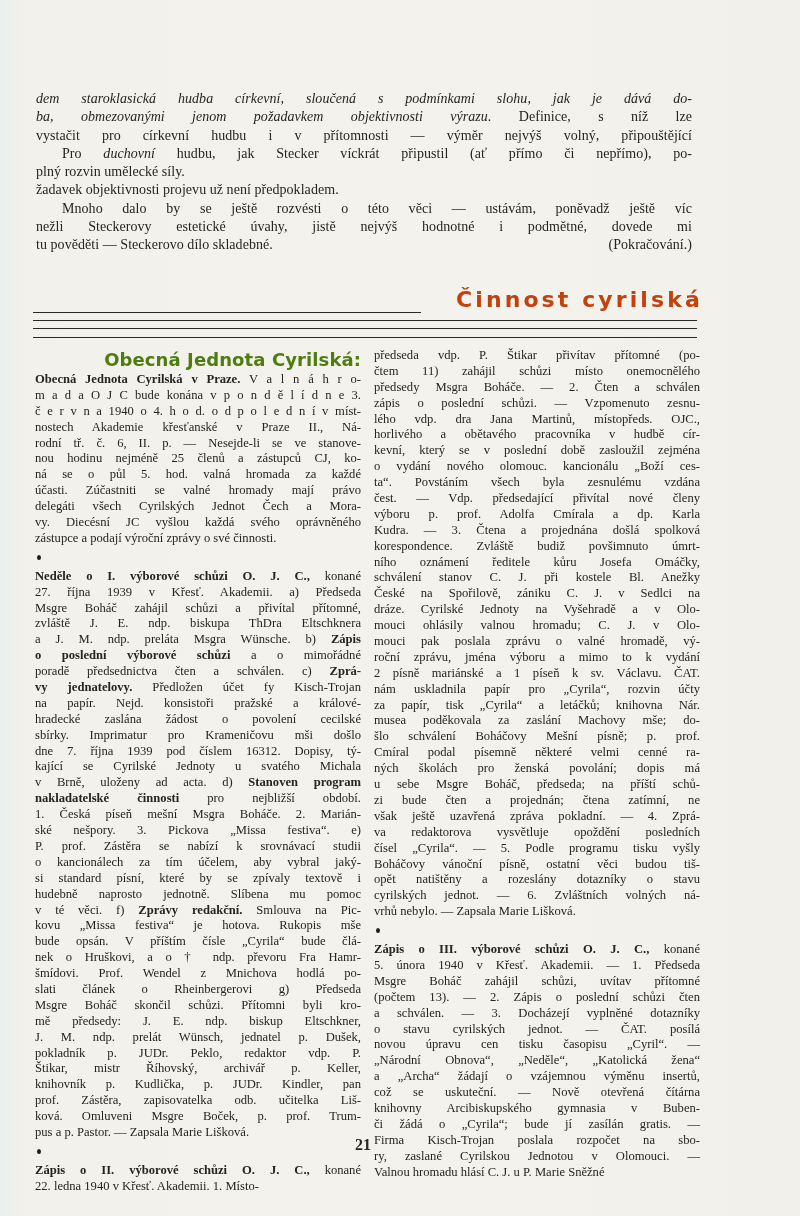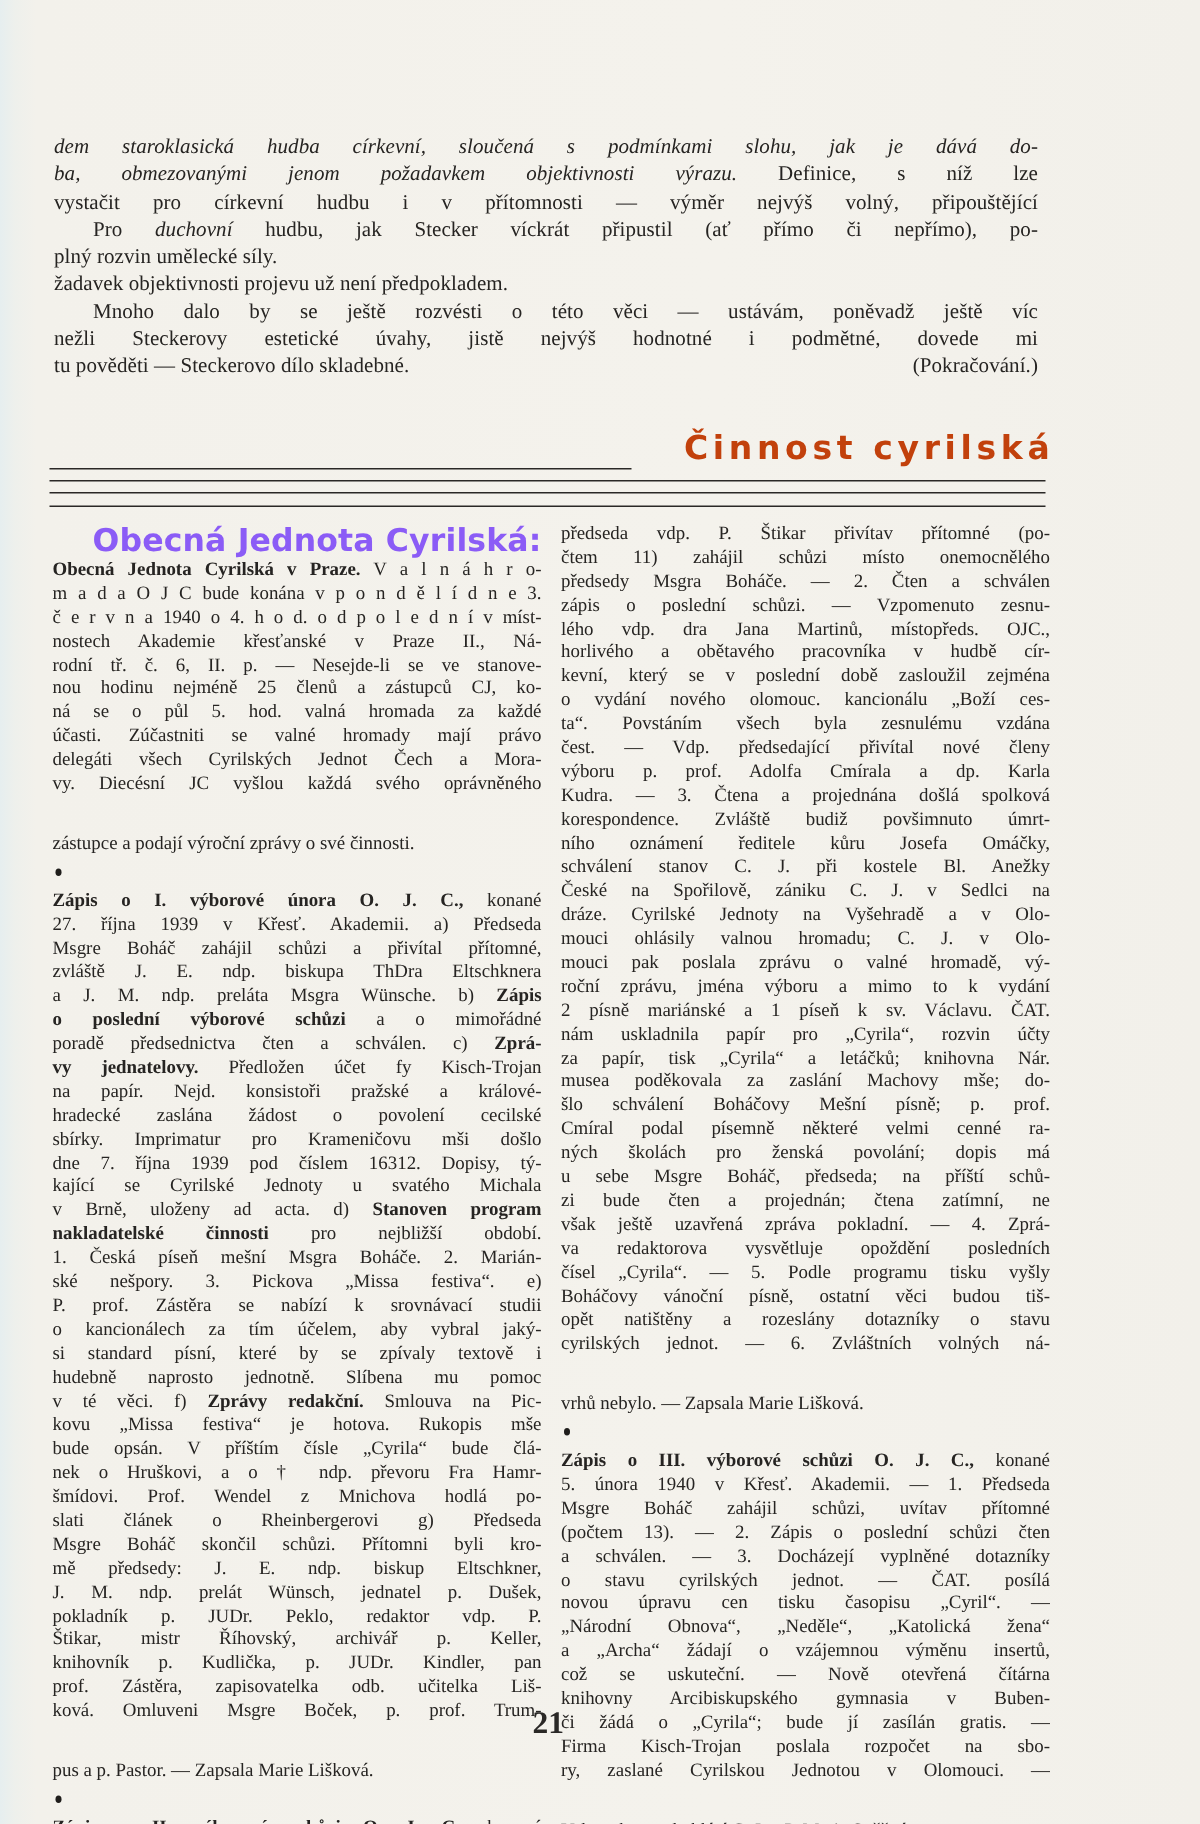--- a/index.html
+++ b/index.html
@@ -32,31 +32,31 @@
     font-family: "DejaVu Sans", "Liberation Sans", sans-serif;
     font-weight: bold; font-size: 22px; letter-spacing: 3.1px; color: #c2410c;
     white-space: nowrap;
   }
 
   
   .col { position: absolute; top: 348px; width: 326px; font-size: 12.6px; line-height: 15.9px; }
   .col-left { left: 35px; }
   .col-right { left: 374px; }
   .col .ln { display: block; white-space: nowrap; height: 15.9px; text-align: justify; text-align-last: justify; }
-  .col .ln.last { text-align-last: left; margin-top: 24px; }
+  .col .ln.last { text-align-last: left; }
   .col b { font-weight: bold; }
   .col-heading {
     font-family: "DejaVu Sans", "Liberation Sans", sans-serif;
-    font-weight: bold; font-size: 21px; text-align: right;
-    height: 24px; line-height: 24px; letter-spacing: 0.1px; color: #8b5cf6;
+    font-weight: bold; font-size: 18px; text-align: right;
+    height: 24px; line-height: 24px; letter-spacing: 0.1px; color: #4d7c0f;
   }
   .bullet { display: block; height: 22px; position: relative; }
   .bullet::after { content: ""; position: absolute; left: 2px; top: 8px; width: 4px; height: 5px; background: #1f1d1b; border-radius: 50%; }
 
-  .page-num { position: absolute; left: 355px; top: 1136px; font-size: 21px; font-weight: bold; color: #2a2826; }
+  .page-num { position: absolute; left: 355px; top: 1136px; font-size: 16px; font-weight: bold; color: #2a2826; }
 </style>
 </head>
 <body>
 
 <div class="page">
 
   <div class="intro" id="intro">
       <span class="ln"><i>dem staroklasická hudba církevní, sloučená s podmínkami slohu, jak je dává do-</i></span>
       <span class="ln"><i>ba, obmezovanými jenom požadavkem objektivnosti výrazu.</i><span> Definice, s níž lze</span></span>
       <span class="ln"><span>vystačit pro církevní hudbu i v přítomnosti — výměr nejvýš volný, připouštějící</span></span>
@@ -87,21 +87,21 @@
           <span class="ln"><span>rodní tř. č. 6, II. p. — Nesejde-li se ve stanove-</span></span>
           <span class="ln"><span>nou hodinu nejméně 25 členů a zástupců CJ, ko-</span></span>
           <span class="ln"><span>ná se o půl 5. hod. valná hromada za každé</span></span>
           <span class="ln"><span>účasti. Zúčastniti se valné hromady mají právo</span></span>
           <span class="ln"><span>delegáti všech Cyrilských Jednot Čech a Mora-</span></span>
           <span class="ln"><span>vy. Diecésní JC vyšlou každá svého oprávněného</span></span>
           <span class="ln last"><span>zástupce a podají výroční zprávy o své činnosti.</span></span>
         </div>
         <span class="bullet"></span>
         <div>
-          <span class="ln"><b>Zápis o I. výborové února O. J. C.,</b><span> konané</span></span>
+          <span class="ln"><b>Neděle o I. výborové schůzi O. J. C.,</b><span> konané</span></span>
           <span class="ln"><span>27. října 1939 v Křesť. Akademii. a) Předseda</span></span>
           <span class="ln"><span>Msgre Boháč zahájil schůzi a přivítal přítomné,</span></span>
           <span class="ln"><span>zvláště J. E. ndp. biskupa ThDra Eltschknera</span></span>
           <span class="ln"><span>a J. M. ndp. preláta Msgra Wünsche. b) </span><b>Zápis</b></span>
           <span class="ln"><b>o poslední výborové schůzi</b><span> a o mimořádné</span></span>
           <span class="ln"><span>poradě předsednictva čten a schválen. c) </span><b>Zprá-</b></span>
           <span class="ln"><b>vy jednatelovy.</b><span> Předložen účet fy Kisch-Trojan</span></span>
           <span class="ln"><span>na papír. Nejd. konsistoři pražské a králové-</span></span>
           <span class="ln"><span>hradecké zaslána  žádost o povolení cecilské</span></span>
           <span class="ln"><span>sbírky. Imprimatur pro Krameničovu mši došlo</span></span>

